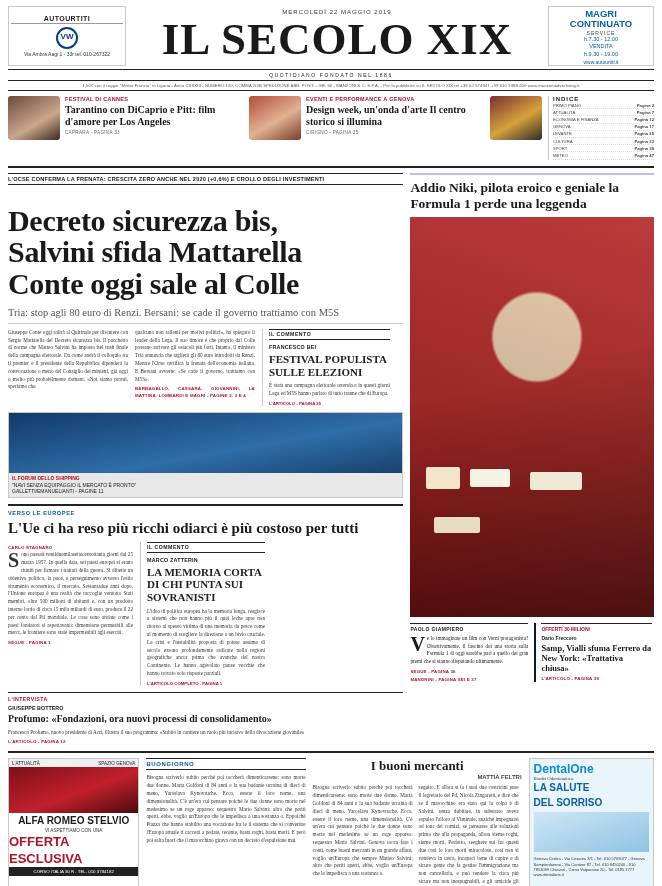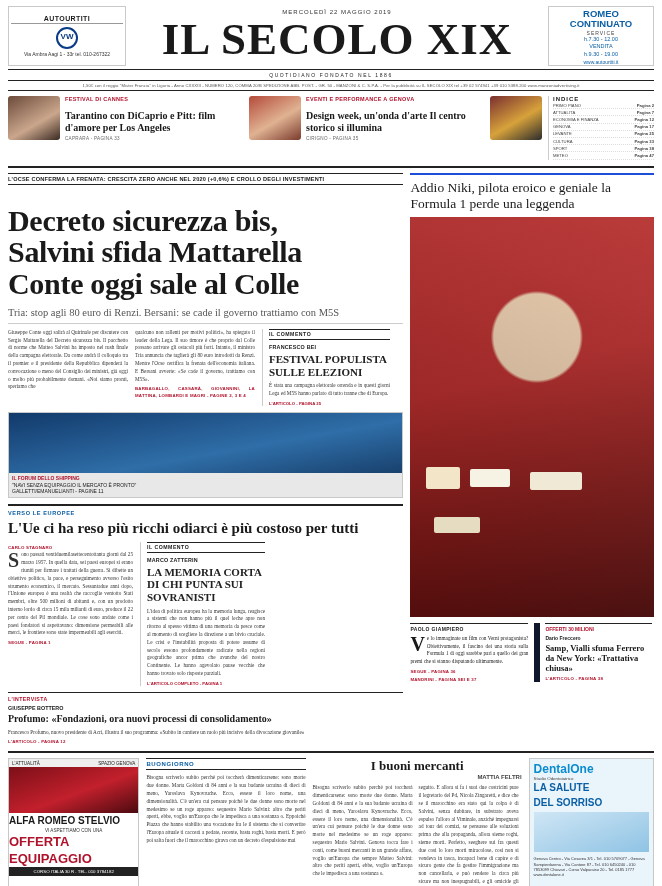--- a/index.html
+++ b/index.html
@@ -34,21 +34,21 @@
   .smallprint { font-family: "Liberation Sans", sans-serif; font-size: 4.2px; color: #555; text-align: center; padding: 2px 0; border-bottom: 1px solid #222; letter-spacing: .1px; }
 
   
   .promo { display: flex; gap: 6px; padding: 5px 0 6px; border-bottom: 2px solid #222; }
   .promo-item { display: flex; gap: 5px; flex: 1; }
   .promo-thumb { width: 52px; height: 44px; border-radius: 3px; flex: none; }
   .promo-thumb.a { background: linear-gradient(150deg,#6b4a3a,#caa68c 60%,#3a2a22); }
   .promo-thumb.b { background: linear-gradient(150deg,#b44a3a,#e0b292 55%,#7a3b2d); }
   .promo-thumb.c { background: linear-gradient(150deg,#7a2f2f,#d7a23b 55%,#2c2c2c); }
   .promo-kicker { font-family: "Liberation Sans", sans-serif; font-size: 5.5px; font-weight: bold; color: #b0122b; letter-spacing: .3px; }
-  .promo-title { font-size: 10px; font-weight: bold; line-height: 1.15; margin-top: 8px; }
+  .promo-title { font-size: 10px; font-weight: bold; line-height: 1.15; margin-top: 2px; }
   .promo-by { font-family: "Liberation Sans", sans-serif; font-size: 4.6px; color: #666; margin-top: 3px; letter-spacing: .3px; }
   .indice { width: 106px; border-left: 1px solid #ccc; padding-left: 4px; }
   .indice-h { font-family: "Liberation Sans", sans-serif; font-size: 6px; font-weight: bold; letter-spacing: 1px; }
   .indice-row { display: flex; justify-content: space-between; font-family: "Liberation Sans", sans-serif; font-size: 4.2px; color: #444; border-bottom: 1px dotted #ddd; padding: 0.6px 0; }
   .indice-row b { font-weight: bold; }
 
   
   .main { display: flex; gap: 7px; padding-top: 5px; }
   .col-left { width: 396px; }
   .col-right { width: 244px; }
@@ -80,46 +80,46 @@
   .band-title { font-size: 15px; font-weight: bold; line-height: 1.2; margin-top: 3px; }
   .band-cols { display: flex; gap: 7px; margin-top: 5px; }
   .drop::first-letter { font-size: 20px; font-weight: bold; float: left; line-height: .85; padding: 1px 2px 0 0; }
 
   .interv { margin-top: 6px; border-top: 1px solid #222; padding-top: 3px; }
   .interv-k { font-family: "Liberation Sans", sans-serif; font-size: 5.2px; font-weight: bold; color: #b0122b; letter-spacing: .4px; }
   .interv-a { font-family: "Liberation Sans", sans-serif; font-size: 5.4px; font-weight: bold; margin-top: 3px; }
   .interv-t { font-size: 10px; font-weight: bold; line-height: 1.18; margin-top: 2px; }
 
   
-  .right-head { font-size: 13.5px; font-weight: normal; line-height: 1.2; border-top: 2px solid #1d4ed8; padding-top: 5px; }
+  .right-head { font-size: 13.5px; font-weight: bold; line-height: 1.2; border-top: 2px solid #c4b5fd; padding-top: 5px; }
   .hero-photo { margin-top: 5px; height: 400px; background:
       radial-gradient(circle at 52% 30%, #e9c9a8 0 14%, rgba(233,201,168,0) 15%),
       linear-gradient(165deg, #b0201f 0 40%, #8d1715 65%, #5a0f0e 100%);
       position: relative; overflow: hidden; }
   .hero-photo .helmetbg { position: absolute; inset: 0; background: linear-gradient(200deg, rgba(255,255,255,.12), rgba(0,0,0,.25)); }
   .hero-photo .badge1 { position: absolute; left: 16px; top: 250px; width: 34px; height: 22px; background: #f3e6c8; border-radius: 2px; }
   .hero-photo .badge2 { position: absolute; left: 60px; top: 252px; width: 40px; height: 18px; background: #f7f3e4; border-radius: 2px; }
   .hero-photo .badge3 { position: absolute; left: 120px; top: 255px; width: 52px; height: 18px; background: #efe9d6; border-radius: 2px; }
   .hero-photo .badge4 { position: absolute; left: 24px; top: 300px; width: 46px; height: 16px; background: #e6dcc2; border-radius: 2px; }
 
   .pg-block { margin-top: 6px; display: flex; gap: 6px; }
   .pg-left { width: 118px; }
   .pg-k { font-family: "Liberation Sans", sans-serif; font-size: 5px; font-weight: bold; letter-spacing: .4px; border-top: 1px solid #222; padding-top: 2px; }
   .pg-t { font-size: 5.2px; line-height: 1.5; margin-top: 3px; text-align: justify; }
-  .offerte { width: 118px; border-left: 6px solid #0f172a; padding-left: 5px; }
+  .offerte { width: 118px; border-left: 2px solid #0f172a; padding-left: 5px; }
   .off-k { font-family: "Liberation Sans", sans-serif; font-size: 5px; font-weight: bold; color: #b0122b; border-top: 1px solid #222; padding-top: 2px; }
   .off-a { font-family: "Liberation Sans", sans-serif; font-size: 5px; font-weight: bold; margin-top: 3px; }
   .off-t { font-size: 8.5px; font-weight: bold; line-height: 1.2; margin-top: 2px; }
 
   
   .bottom { display: flex; gap: 7px; margin-top: 7px; border-top: 2px solid #222; padding-top: 5px; }
   .ad-alfa { width: 132px; border: 1px solid #c8c8c8; }
   .ad-alfa .tag { font-family: "Liberation Sans", sans-serif; font-size: 4.6px; background: #efefef; padding: 1.5px 3px; display: flex; justify-content: space-between; }
   .ad-alfa .car { height: 46px; background: linear-gradient(160deg,#7d0f18,#c2202c 55%,#4c0a10); }
-  .ad-alfa .model { font-family: "Liberation Sans", sans-serif; font-size: 10px; font-weight: bold; text-align: left; padding: 2px 0; }
+  .ad-alfa .model { font-family: "Liberation Sans", sans-serif; font-size: 10px; font-weight: bold; text-align: center; padding: 2px 0; }
   .ad-alfa .sub { font-family: "Liberation Sans", sans-serif; font-size: 4.6px; text-align: center; color: #333; }
   .ad-alfa .offer { font-family: "Liberation Sans", sans-serif; font-size: 13px; font-weight: bold; color: #b0122b; text-align: left; line-height: 1; padding: 2px 0; }
   .ad-alfa .foot { font-family: "Liberation Sans", sans-serif; font-size: 4.4px; text-align: center; background: #222; color: #fff; padding: 2px 0; }
 
   .buongiorno { width: 160px; }
   .bg-k { font-family: "Liberation Sans", sans-serif; font-size: 6px; font-weight: bold; color: #0b5fa5; border-top: 1px solid #222; border-bottom: 1px solid #222; padding: 2px 0; letter-spacing: .6px; }
   .mercanti { width: 210px; }
   .mer-t { font-size: 13px; font-weight: bold; text-align: center; }
   .mer-a { font-family: "Liberation Sans", sans-serif; font-size: 6px; font-weight: bold; text-align: right; color: #444; }
   .mer-cols { display: flex; gap: 6px; margin-top: 4px; }
@@ -141,21 +141,21 @@
       <div class="vw-brand">AUTOURTITI</div>
       <div class="vw-logo"></div>
       <div class="vw-addr">Via Ambra Aagi 1 - 33r
 tel. 010-267322</div>
     </div>
     <div class="topcenter">
       <div class="topdate">MERCOLEDÌ 22 MAGGIO 2019</div>
       <div class="masthead">IL SECOLO XIX</div>
     </div>
     <div class="orario-box">
-      <div class="orario-t1">ROMEO</div>
+      <div class="orario-t1">MAGRI</div>
       <div class="orario-t1">CONTINUATO</div>
       <div class="orario-t2">SERVICE</div>
       <div class="orario-t3">h.7.30 - 12.00</div>
       <div class="orario-t3">VENDITA</div>
       <div class="orario-t3">h.9.30 - 19.00</div>
       <div class="orario-url">www.autourtiti.it</div>
     </div>
   </div>
 
   <div class="founded">QUOTIDIANO FONDATO NEL 1886</div>
@@ -310,21 +310,21 @@
   <div class="bottom">
     <div class="ad-alfa">
       <div class="tag">
         <span>L'ATTUALITÀ</span>
         <span>SPAZIO GENOVA</span>
       </div>
       <div class="car"></div>
       <div class="model">ALFA ROMEO STELVIO</div>
       <div class="sub">VI ASPETTIAMO CON UNA</div>
       <div class="offer">OFFERTA</div>
-      <div class="offer">EQUIPAGGIO</div>
+      <div class="offer">ESCLUSIVA</div>
       <div class="foot">CORSO ITALIA 30 R . TEL. 010 3784182</div>
     </div>
 
     <div class="buongiorno">
       <div class="bg-k">BUONGIORNO</div>
       <div class="bcol" style="margin-top:4px">Bisogna scriverlo subito perché poi toccherà dimenticarsene: sono morte due donne. Marta Goldoni di 84 anni e la sua badante ucraina di dieci di meno, Yaroslava Kynovruche. Ecco, essere il loro nome, una dimensionalità. C'è un'era cui pensare poiché le due donne sono morte nel medesimo se un roge apparso: sequestro Mario Salvini: altro che periti aperti, ebbe, voglio un'Europa che le impedisca a una sostanza o. Eppoiché Piazza che hanno stabilito una vocazione fra le il sistema che si convertire l'Europa attuale ti caccerà a pedate, recente, basta roghi, basta morti. E però poi salta fuori che il marocchino girava con un decreto d'espulsione mai</div>
     </div>
 
     <div class="mercanti">
       <div class="mer-t">I buoni mercanti</div>

